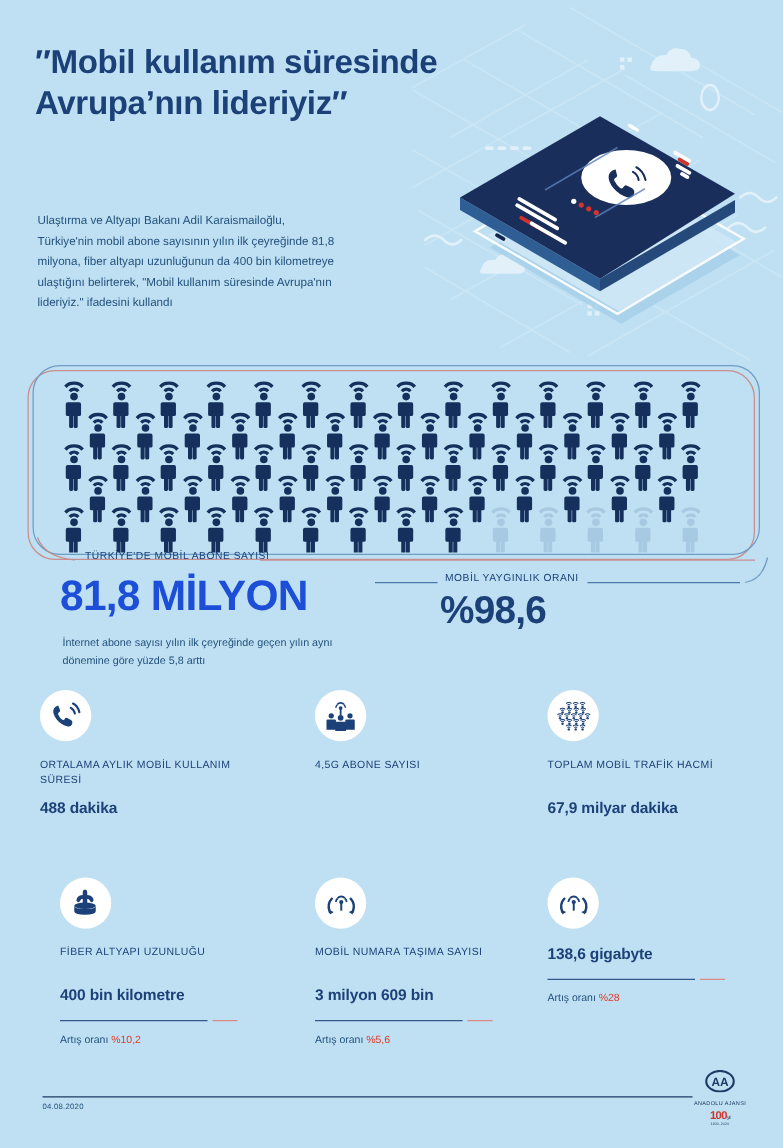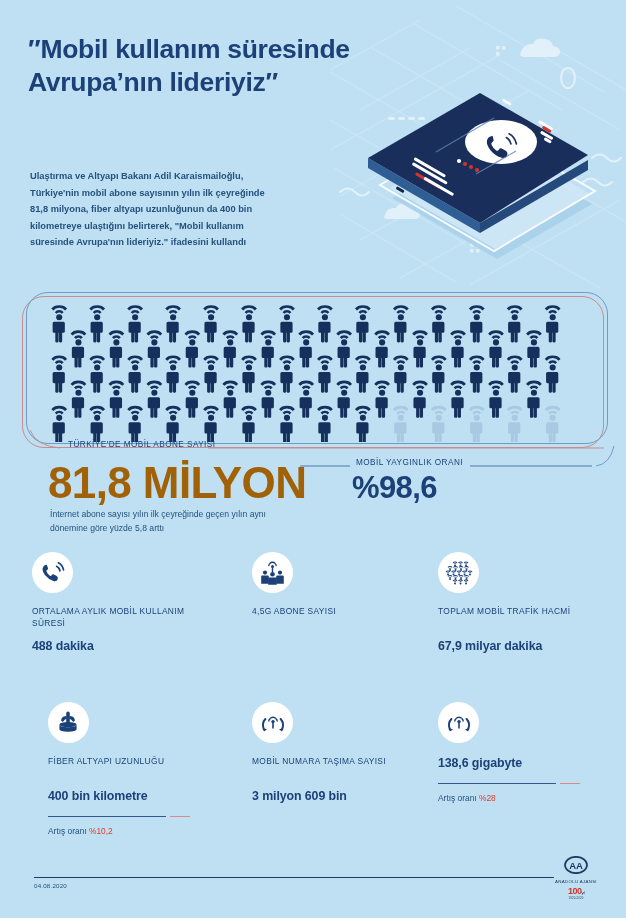--- a/index.html
+++ b/index.html
@@ -16,21 +16,21 @@
 
   
   .hero{position:absolute;left:0;top:0;width:626px;height:290px;}
   .title{
     position:absolute;left:28px;top:33px;width:330px;
     font-size:26.5px;line-height:1.26;font-weight:bold;
     color:#1c4179;letter-spacing:-0.3px;
   }
   .lede{
     position:absolute;left:30px;top:168px;width:240px;
-    font-size:9.3px;line-height:1.78;color:#23527e;font-weight:bold;
+    font-size:9.3px;line-height:1.78;color:#23527e;
   }
 
   
   .panel{
     position:absolute;left:22px;top:296px;width:582px;height:152px;
     border:1px solid #c98d8d;border-radius:22px;
     box-sizing:border-box;
   }
   .panel-blue{
     position:absolute;left:26px;top:292px;width:582px;height:152px;
@@ -40,21 +40,21 @@
   .people{position:absolute;left:40px;top:302px;width:560px;height:140px;}
 
   
   .label-row{position:absolute;display:flex;align-items:center;}
   .label-txt{
     font-size:8.2px;letter-spacing:.45px;color:#1c4179;white-space:nowrap;
   }
 
   .bignum-red{
     position:absolute;left:48px;top:458px;
-    font-size:44px;font-weight:bold;color:#a16207;letter-spacing:-0.6px;
+    font-size:34px;font-weight:bold;color:#1d4ed8;letter-spacing:-0.6px;
   }
   .sub-red{
     position:absolute;left:50px;top:507px;width:250px;
     font-size:8.6px;line-height:1.65;color:#23527e;
   }
   .bignum-navy{
     position:absolute;left:352px;top:470px;
     font-size:31px;font-weight:bold;color:#1c4179;letter-spacing:-0.6px;
   }
 
@@ -504,20 +504,28 @@
             <path d="M15.8 7.6 q1.5 1.2 1.5 3" fill="none" stroke="#1c4179" stroke-width="1.4"></path>
           </g>
           <path d="M5.4 8 q-4 4.2-1.6 10.4" fill="none" stroke="#1c4179" stroke-width="2" stroke-linecap="round"></path>
           <path d="M3.3 17 l.6 3.6 l3.1-2.1z"></path>
           <path d="M20.6 8 q4 4.2 1.6 10.4" fill="none" stroke="#1c4179" stroke-width="2" stroke-linecap="round"></path>
           <path d="M22.7 17 l-.6 3.6 l-3.1-2.1z"></path>
         </svg>
       </div>
       <div class="cap">MOBİL NUMARA TAŞIMA SAYISI</div>
       <div class="val">3 milyon 609 bin</div>
+      <div class="growth">
+        <div class="gline"></div>
+        <div class="gline2"></div>
+        <div class="gtxt">
+          <span>Artış oranı</span>
+          <b>%5,6</b>
+        </div>
+      </div>
     </div>
 
     <div class="card" style="left:438px;top:150px;">
       <div class="ic">
         <svg width="26" height="24" viewBox="0 0 26 24" fill="#1c4179">
           <g>
             <path d="M9.6 5.4 q-2.2 0-3.4 1.6 l1.1 1 q.9-1.1 2.3-1.1 q1.4 0 2.3 1.1 l1.1-1 q-1.2-1.6-3.4-1.6z" transform="translate(3.4,0)"></path>
             <circle cx="13" cy="10.6" r="1.7"></circle>
             <rect x="12.2" y="11.5" width="1.6" height="6"></rect>
             <path d="M10.2 7.6 q-1.5 1.2-1.5 3" fill="none" stroke="#1c4179" stroke-width="1.4"></path>

